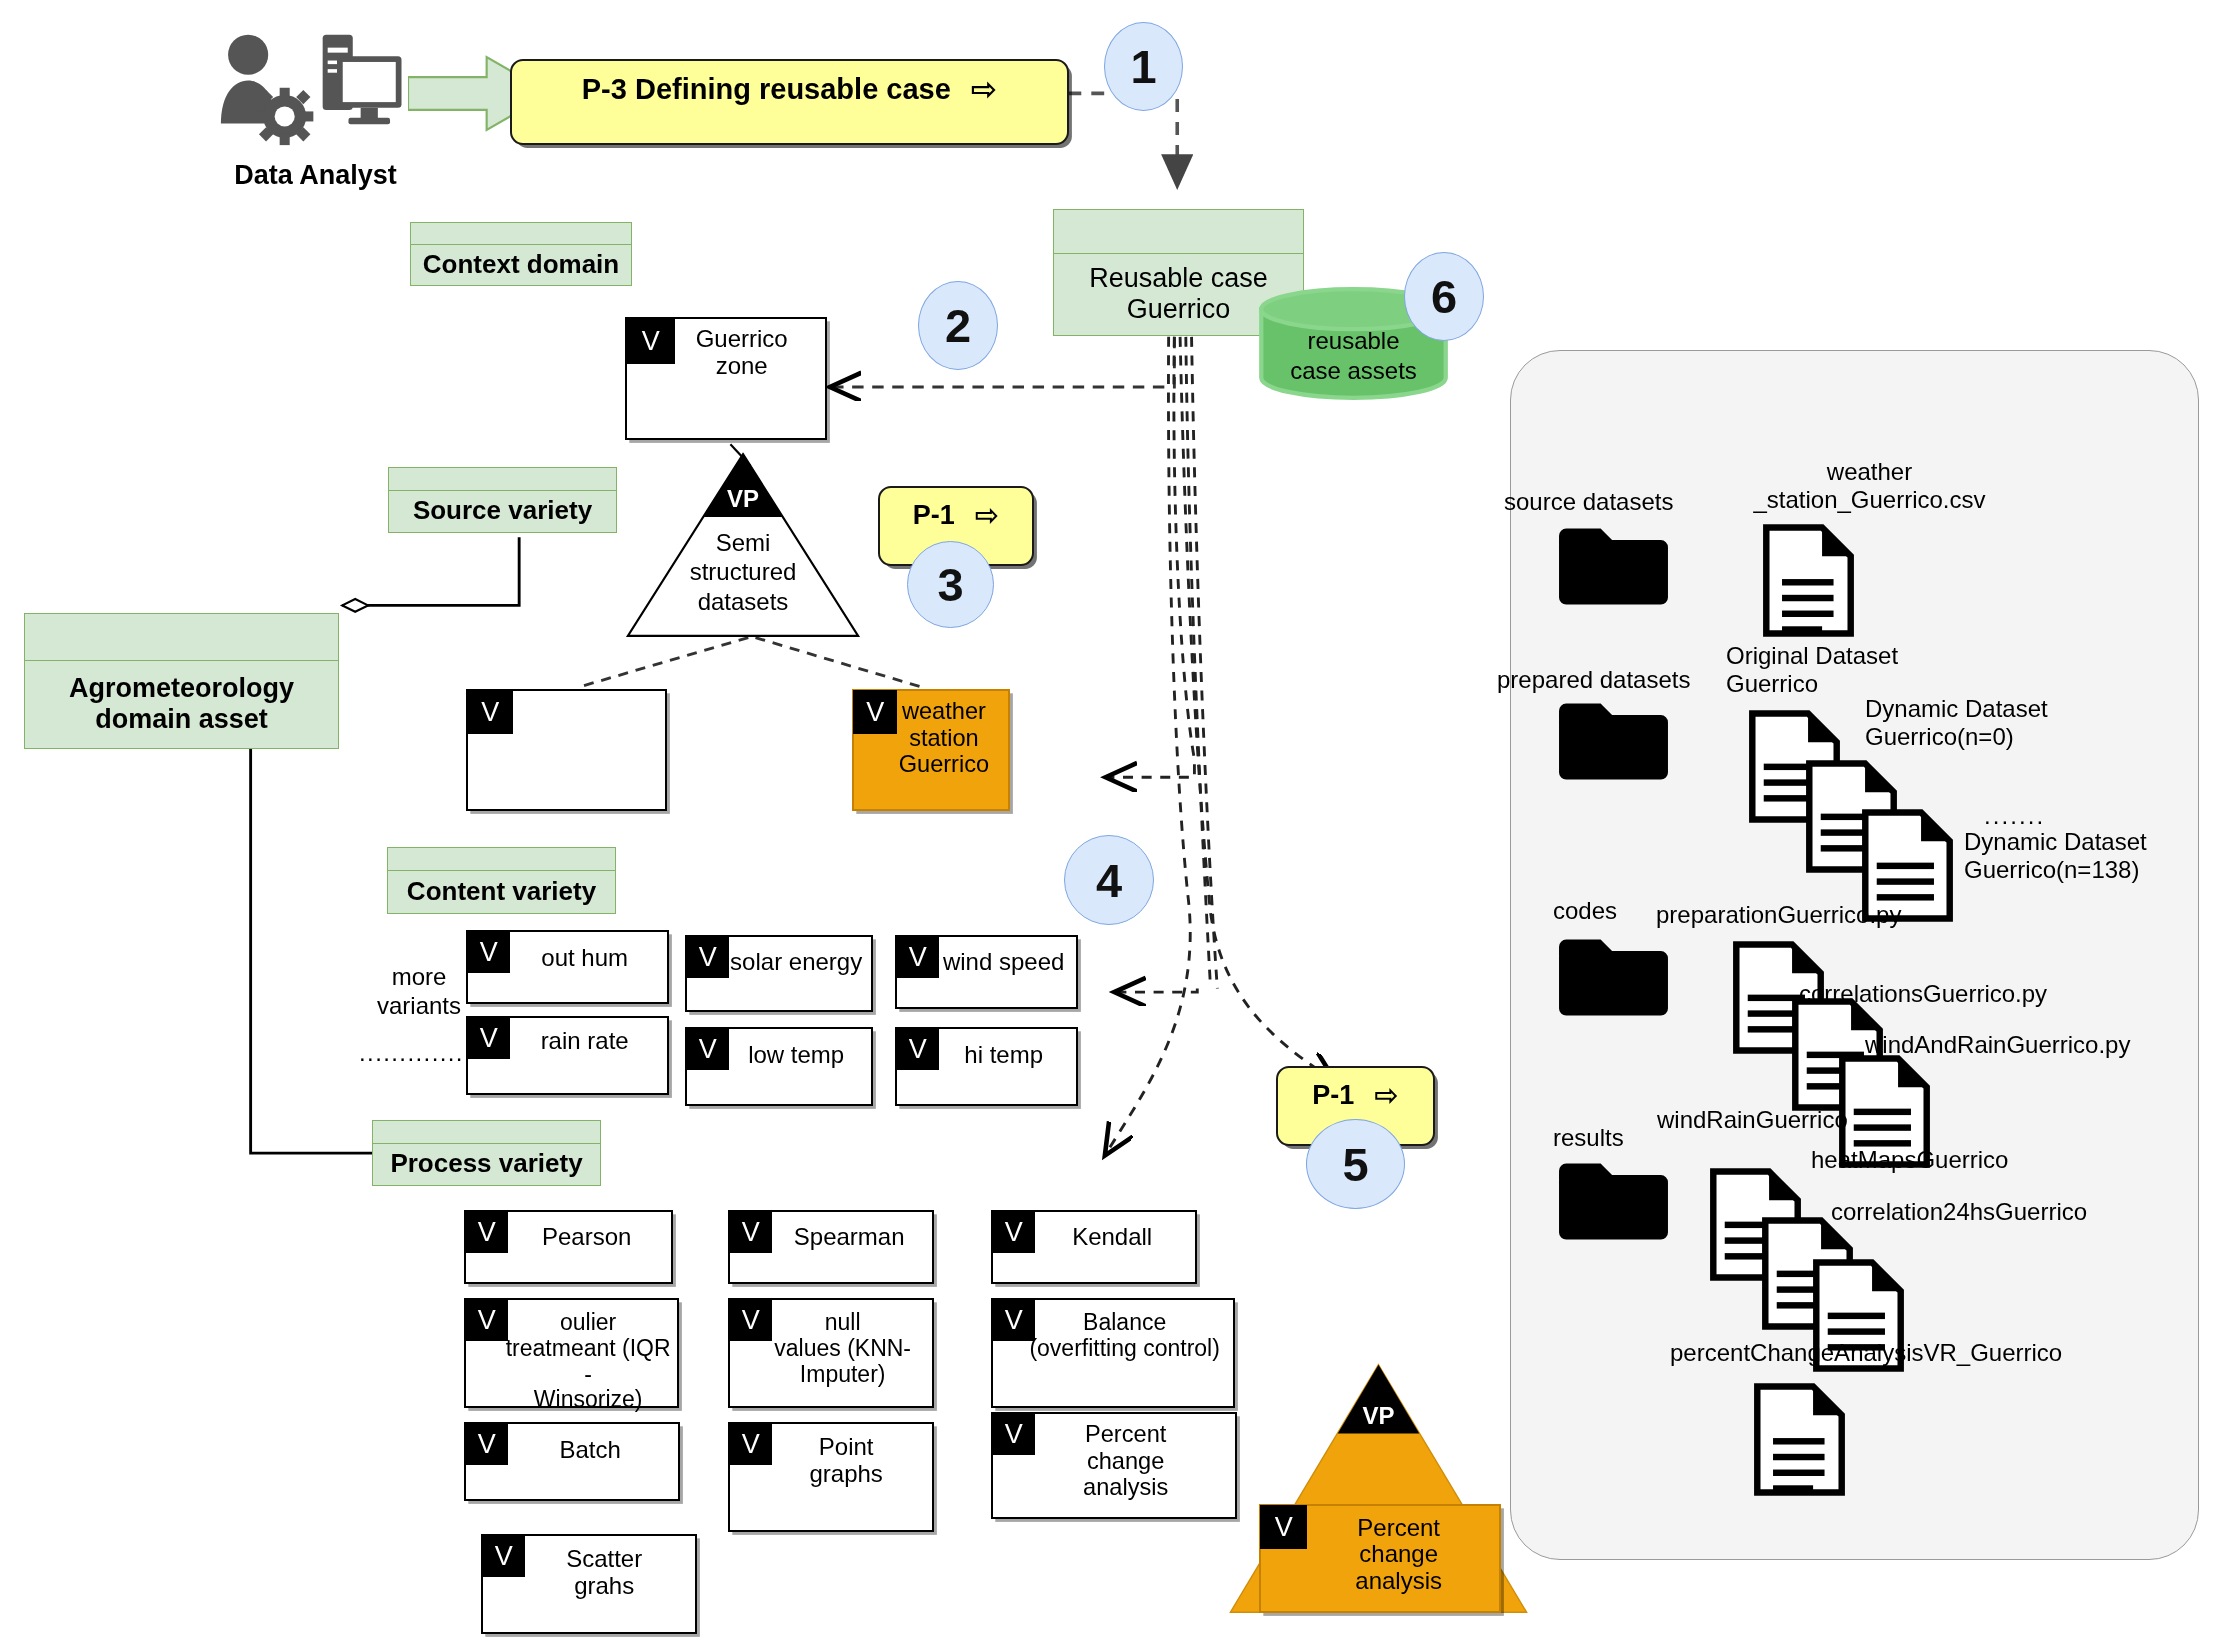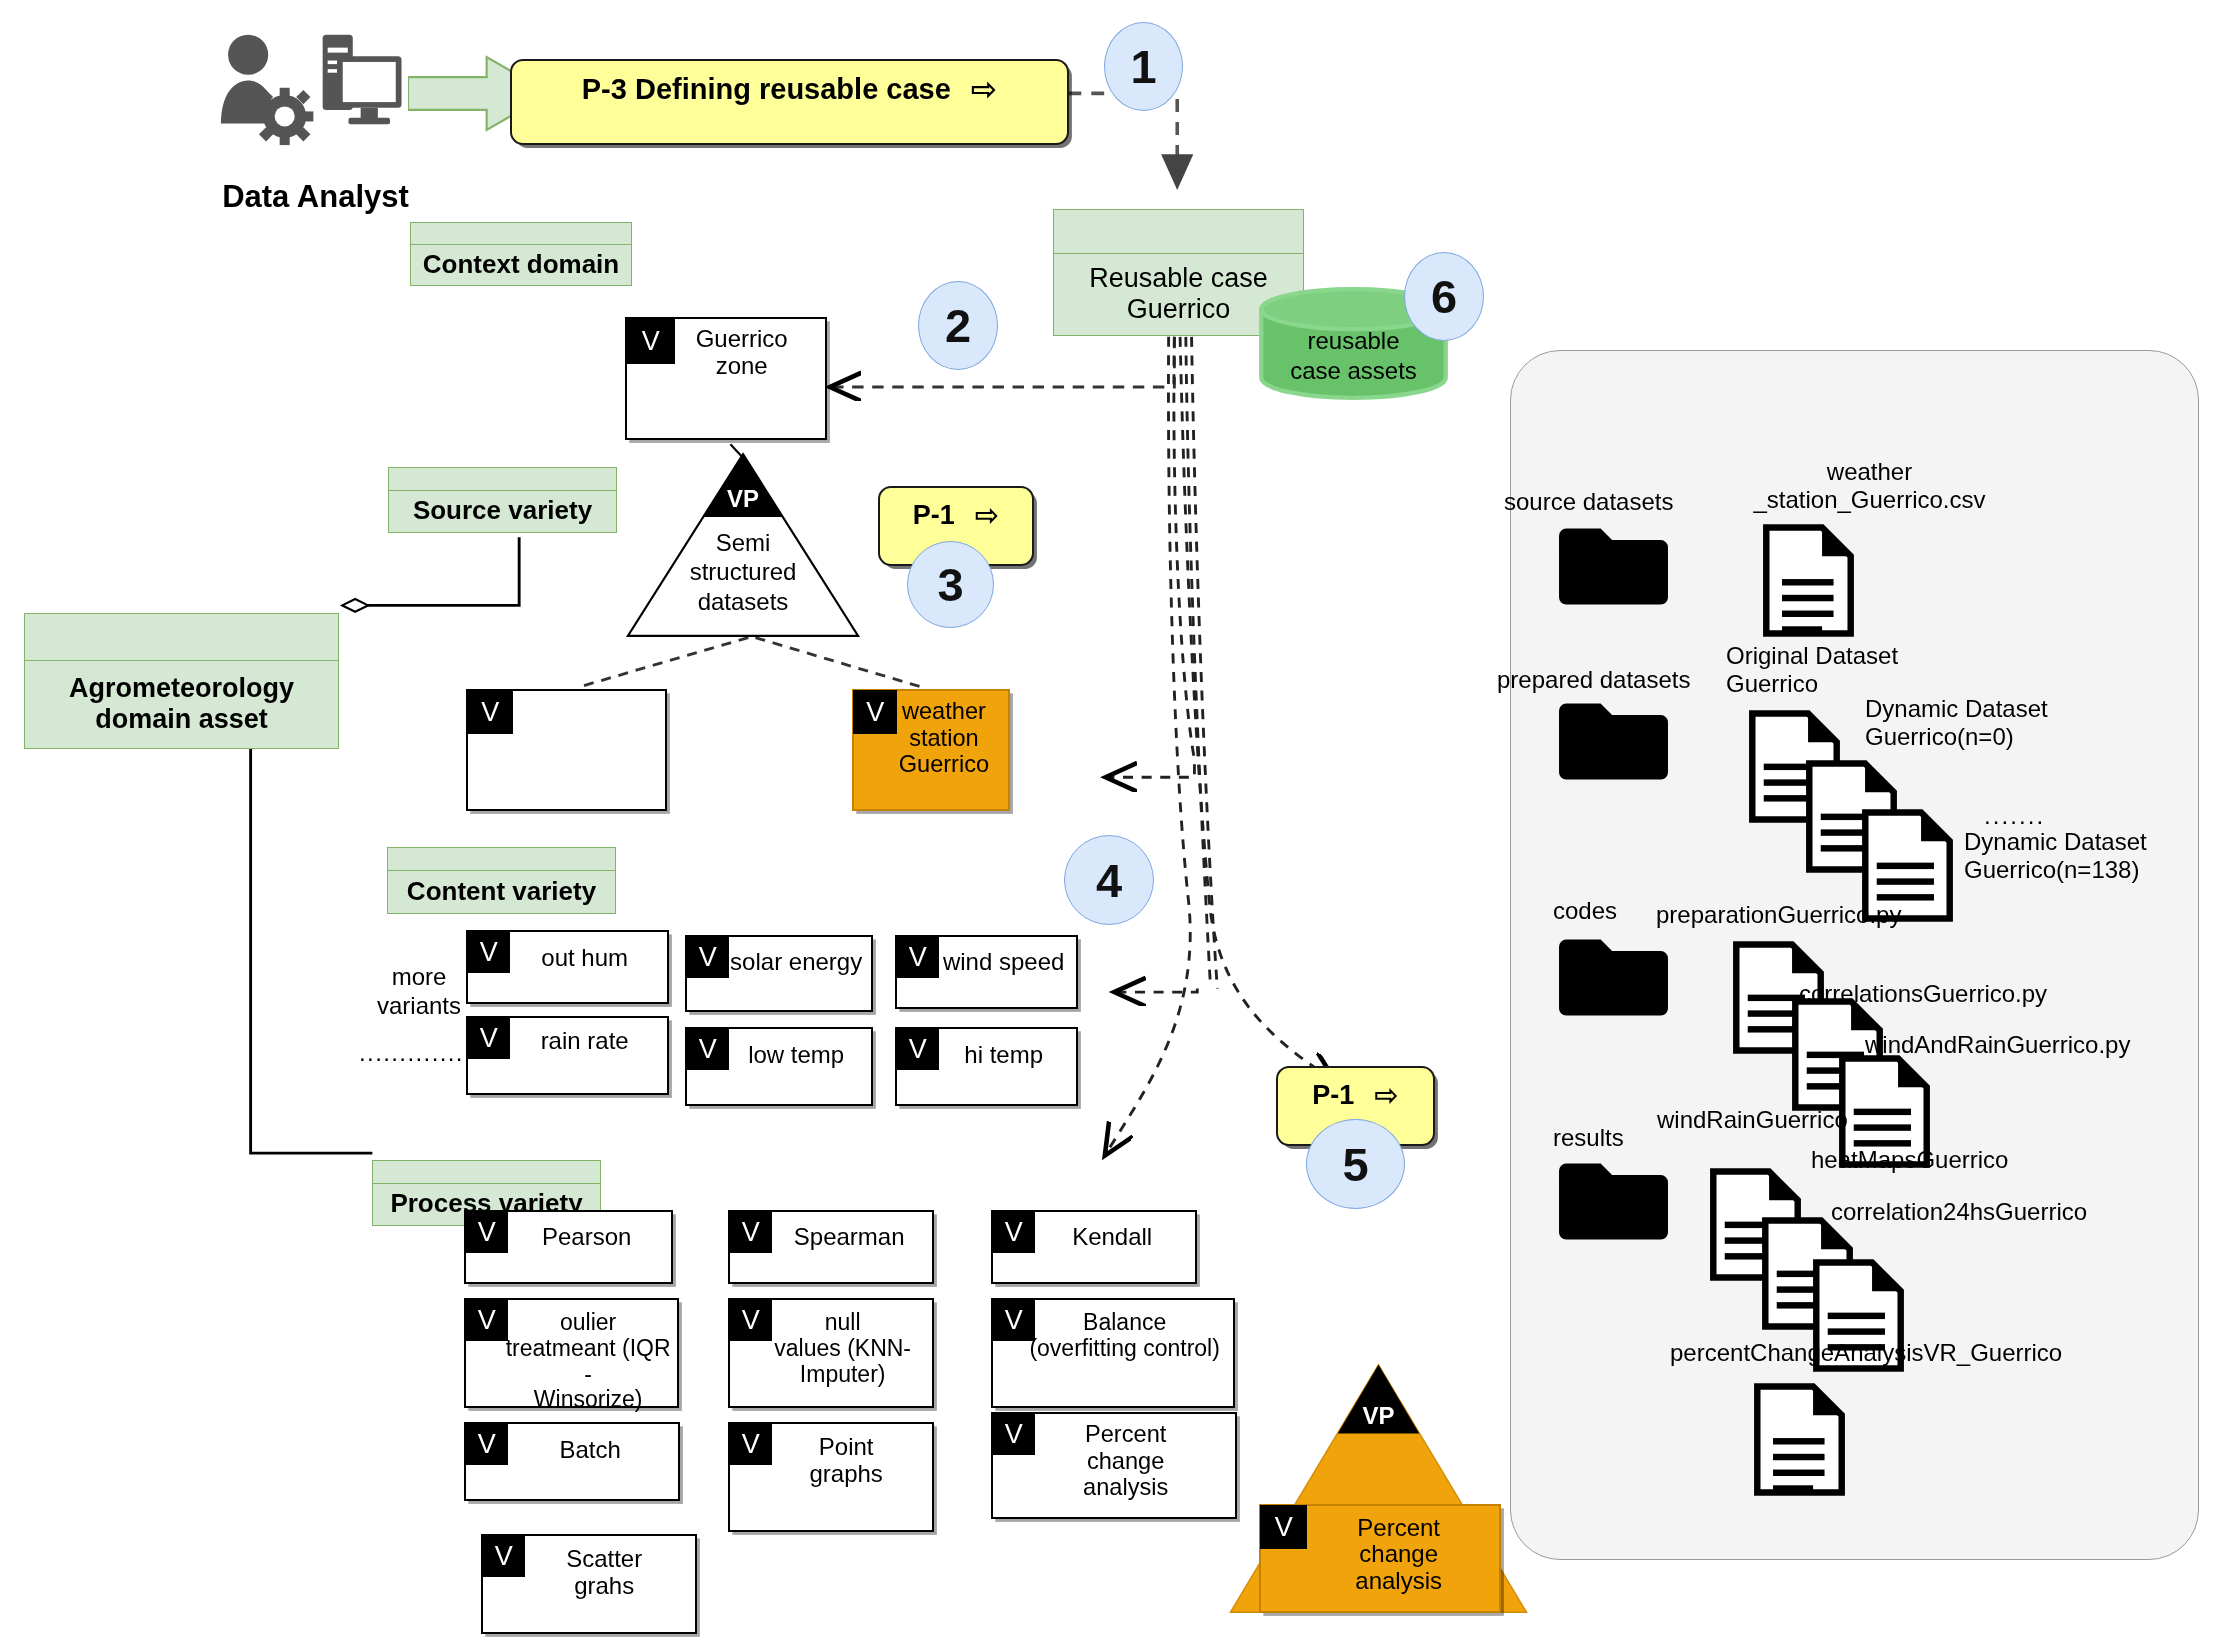--- a/index.html
+++ b/index.html
@@ -43,21 +43,21 @@
   .vptri .tri{position:absolute;inset:0;}
   .vptri .tlabel{position:absolute;left:0;right:0;text-align:center;}
 
   
   .repo-panel{background:#f4f4f4;border:1.4px solid #9a9a9a;border-radius:50px;}
   .repo-title{position:absolute;text-align:center;font-weight:bold;font-size:29px;line-height:1.2;}
   .repo-lbl{position:absolute;font-size:24px;line-height:1.18;white-space:pre-line;}
 
   .plainlbl{position:absolute;font-size:24px;line-height:1.2;text-align:center;}
 
-  .analyst-cap{position:absolute;font-weight:bold;font-size:31px;text-align:center;width:100%;margin-top:19px;}
+  .analyst-cap{position:absolute;font-weight:bold;font-size:27px;text-align:center;width:100%;}
 </style>
 </head>
 <body>
 
 <div id="canvas">
 
   <svg id="svglayer" viewBox="0 0 3110 2295" xmlns="http://www.w3.org/2000/svg">
     <defs>
       <marker id="ar" markerWidth="14" markerHeight="14" refX="10" refY="5" orient="auto" markerUnits="strokeWidth">
         <path d="M0,0 L11,5 L0,10" fill="none" stroke="#000" stroke-width="1.6"></path>
@@ -267,21 +267,21 @@
     <div class="vtag" style="width:43px;height:42px;">
       <span>V</span>
       </div>
     <div class="vlabel" style="padding-left:40px;padding-top:13px;">hi temp</div>
   </div>
 
   <div class="abs numcircle" style="left:1064px;top:835px;width:90px;height:90px;">
     <span>4</span>
   </div>
 
-  <div class="abs asset" style="left:372px;top:1120px;width:229px;height:66px;margin-top:40px;">
+  <div class="abs asset" style="left:372px;top:1120px;width:229px;height:66px;">
     <div class="hdr"></div>
     <div class="bdy" style="font-size:26px;">Process variety</div>
   </div>
 
   <div class="abs vbox" style="left:464px;top:1210px;width:209px;height:74px;">
     <div class="vtag" style="width:43px;height:42px;">
       <span>V</span>
       </div>
     <div class="vlabel" style="padding-left:42px;padding-top:11.5px;">Pearson</div>
   </div>

